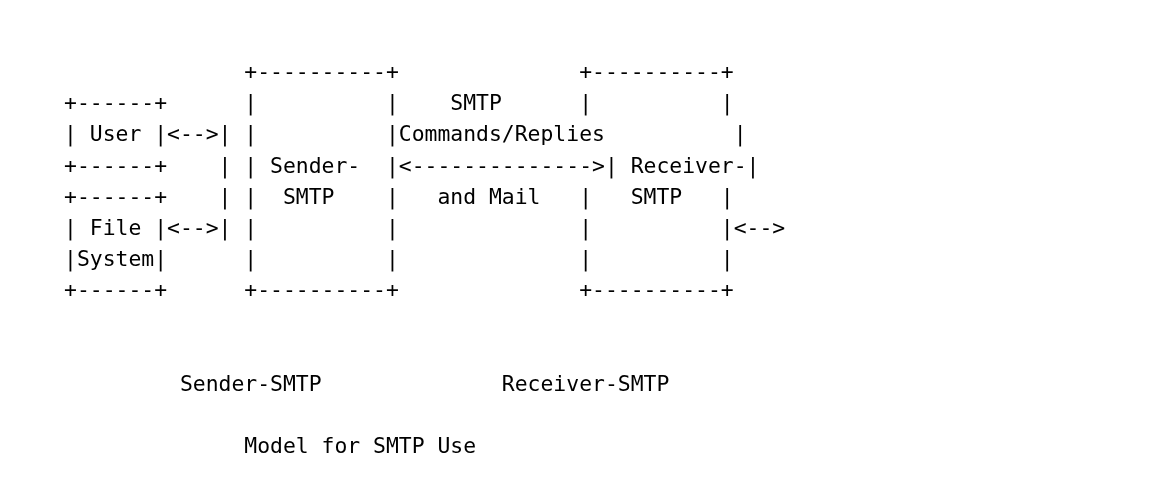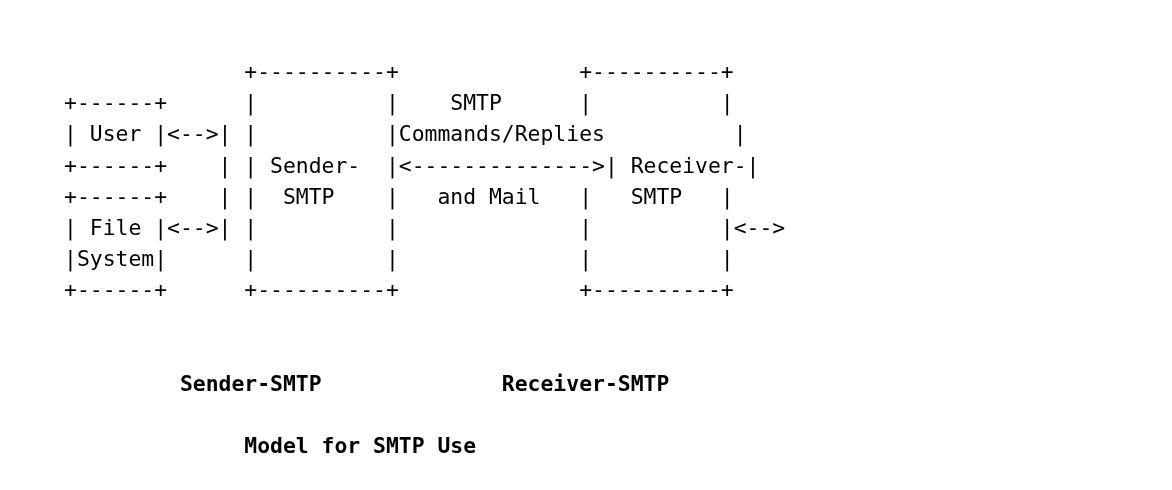--- a/index.html
+++ b/index.html
@@ -35,21 +35,20 @@
     font-weight: 400;
     -webkit-font-smoothing: antialiased;
   }
   pre.ascii .row {
     display: block;
     height: 31.2px;
   }
   .caption-row {
     display: block;
     height: 31.2px;
-    font-weight: bold;
   }
 </style>
 </head>
 <body>
 
 <div id="figure">
 
   <pre class="ascii"><span class="row">              +----------+              +----------+</span><span class="row">+------+      |          |    SMTP      |          |</span><span class="row">| User |&lt;--&gt;| |          |Commands/Replies          |</span><span class="row">+------+    | | Sender-  |&lt;--------------&gt;| Receiver-|</span><span class="row">+------+    | |  SMTP    |   and Mail   |   SMTP   |</span><span class="row">| File |&lt;--&gt;| |          |              |          |&lt;--&gt;</span><span class="row">|System|      |          |              |          |</span><span class="row">+------+      +----------+              +----------+</span><span class="row"> </span><span class="row"> </span><span class="caption-row">         Sender-SMTP              Receiver-SMTP</span><span class="row"> </span><span class="caption-row">              Model for SMTP Use</span></pre>
 
 </div>

